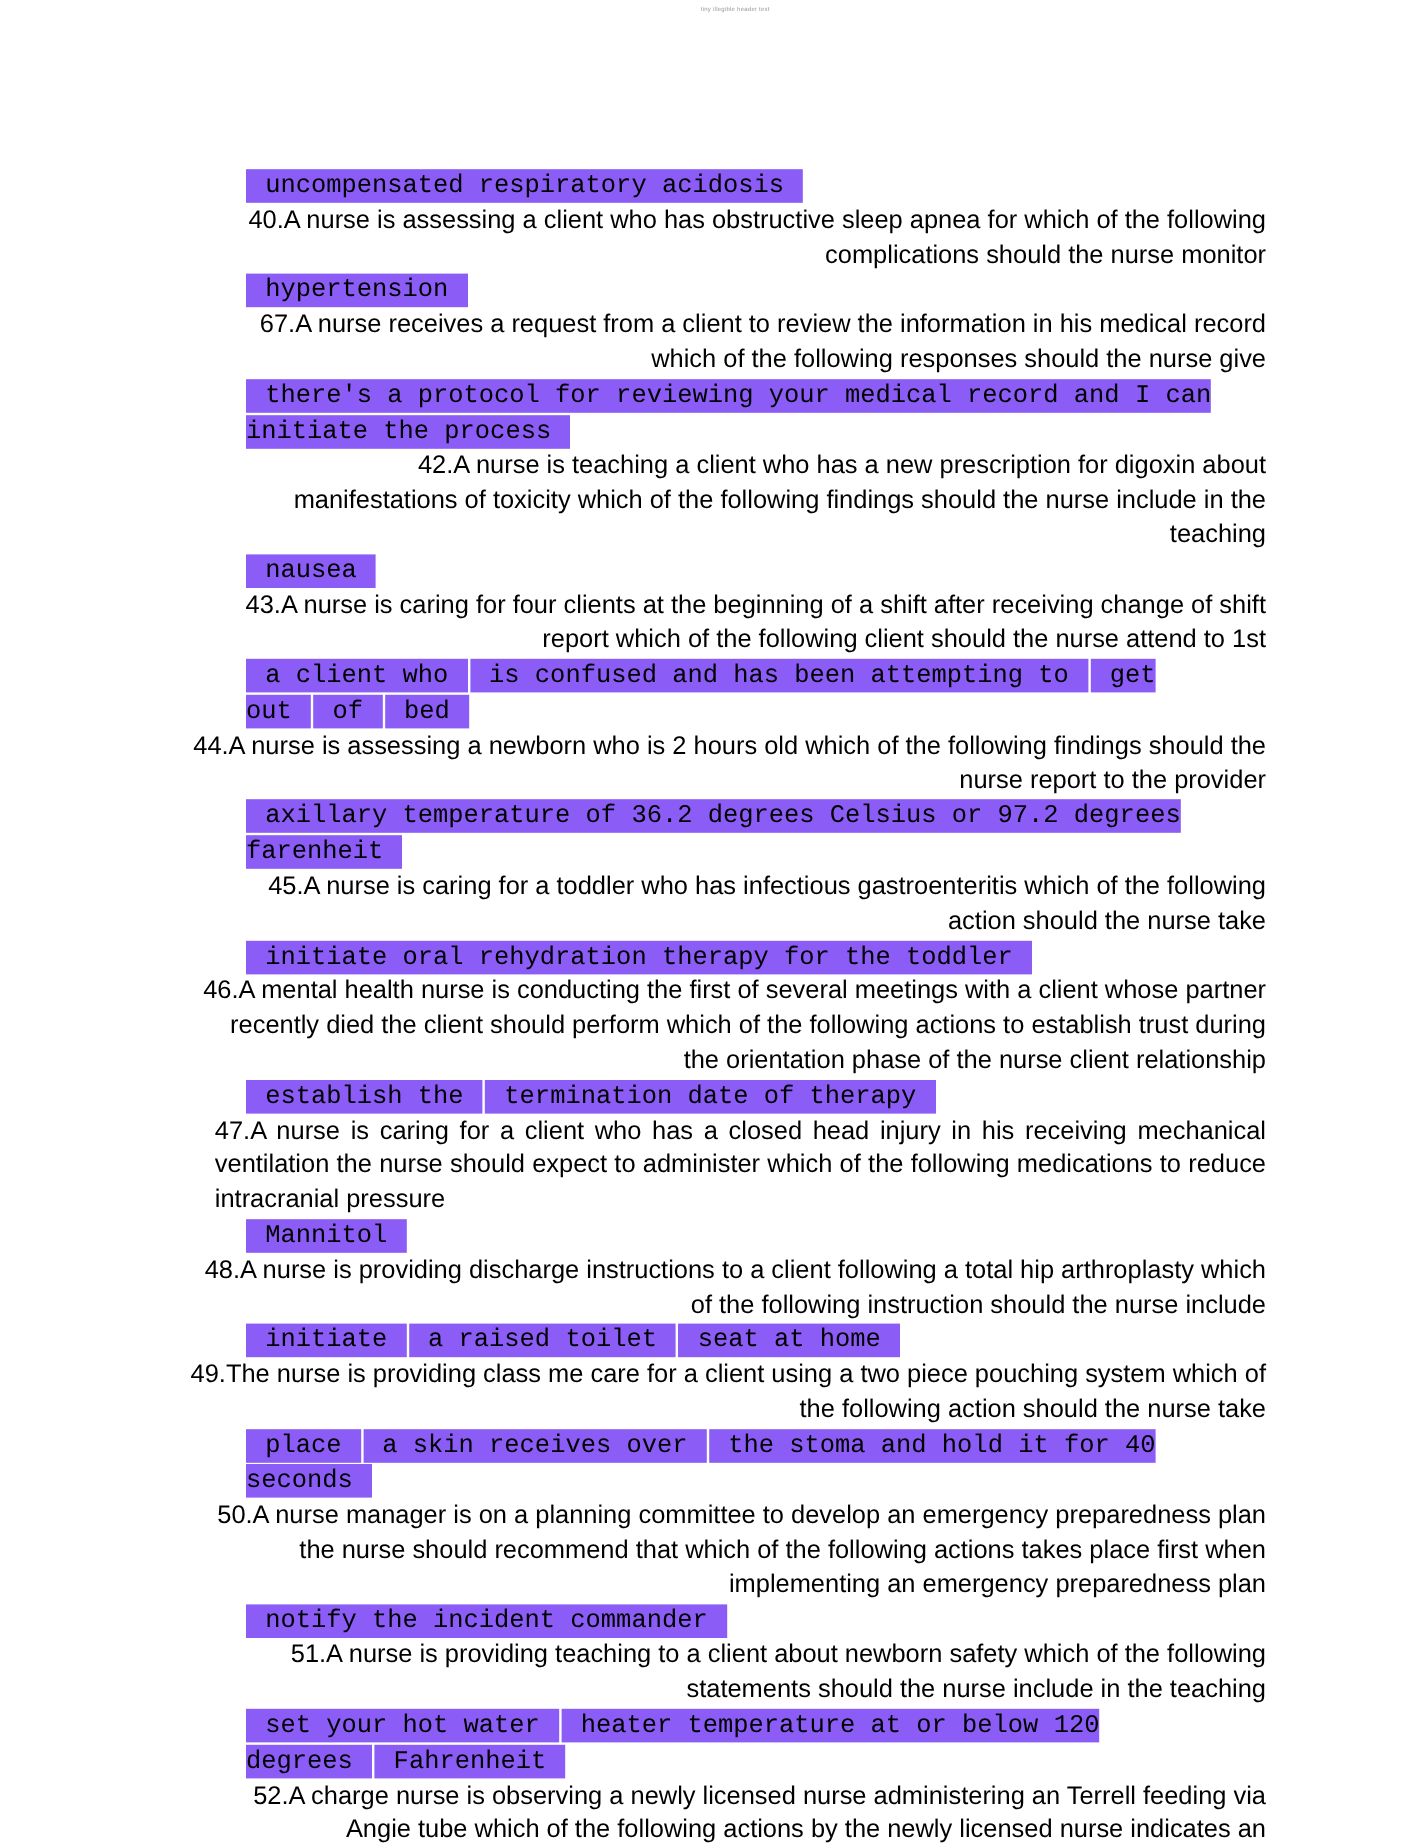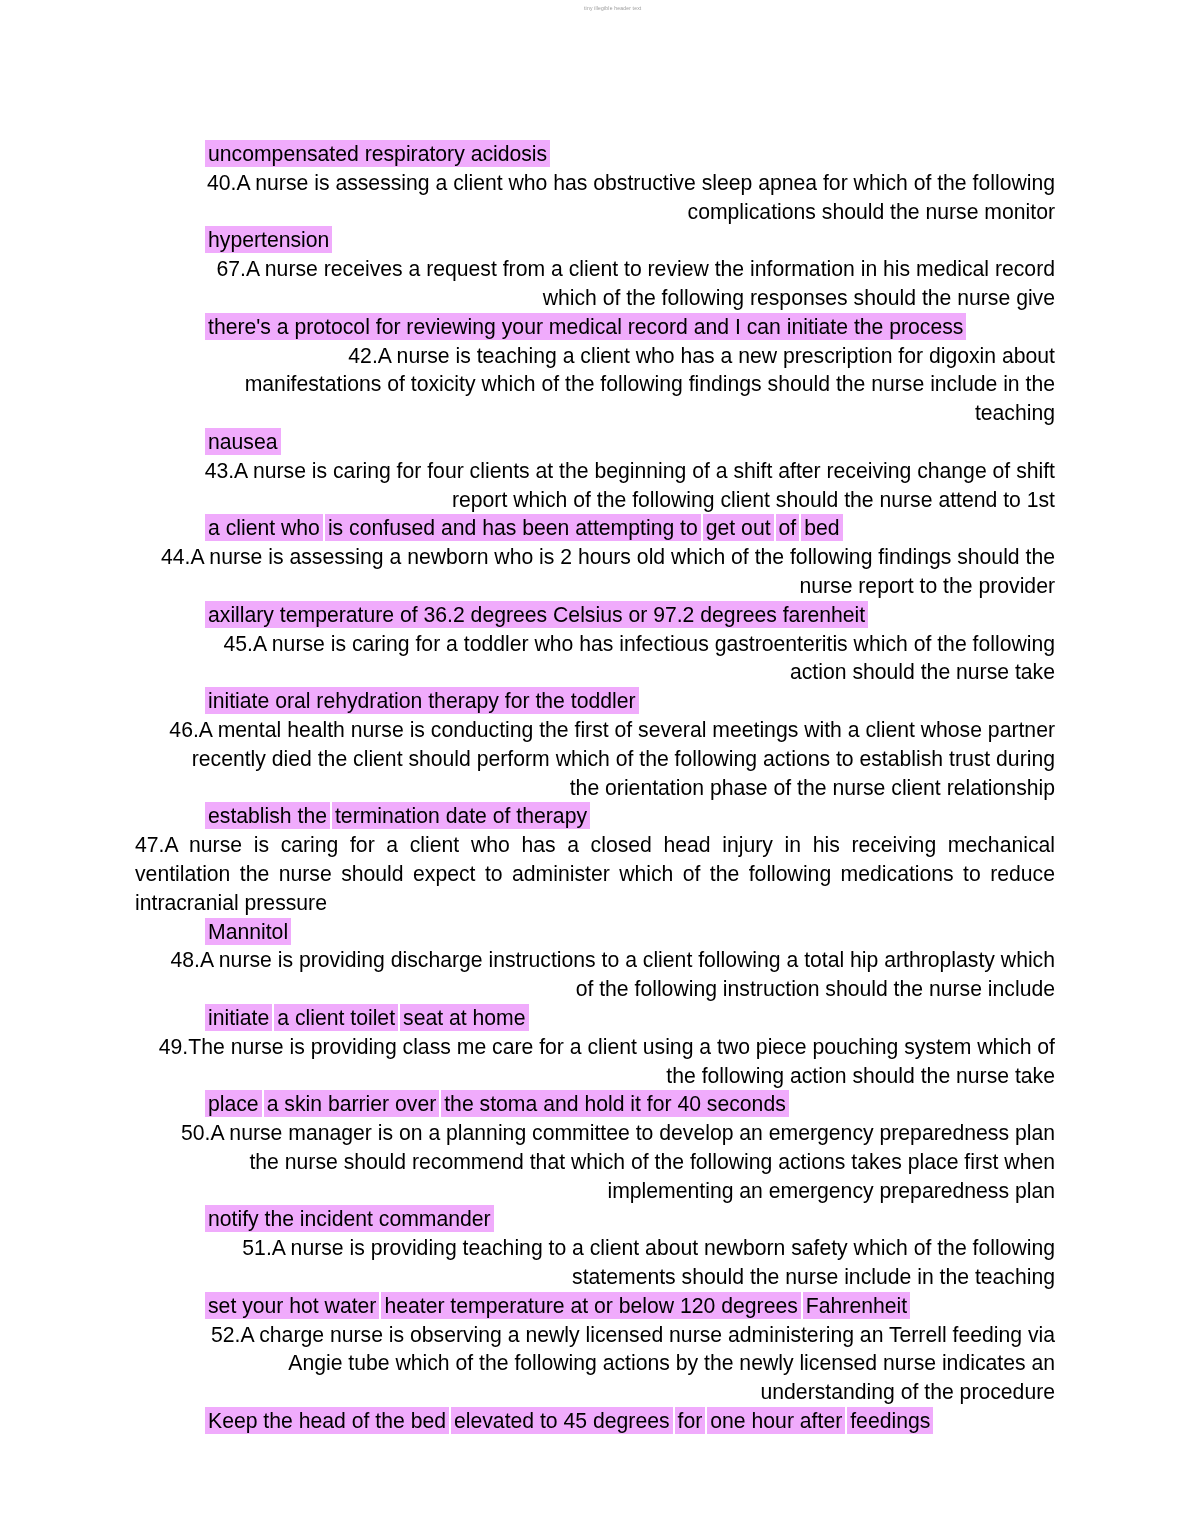--- a/index.html
+++ b/index.html
@@ -34,27 +34,29 @@
     line-height: 28.8px;
     letter-spacing: 0;
   }
   .question {
     white-space: pre-wrap;
     text-align: right;
   }
   .question.justify {
     white-space: normal;
     text-align: justify;
+    margin-left: 44px;
   }
   .answer {
     padding-left: 70px;
   }
   .hl {
-    background: #f0abfc;
-    padding: 2px 3px;
+    background: #8b5cf6;
+    padding: 2px 16px;
+    font-family: Liberation Mono, monospace;
   }
   .hl + .hl {
     margin-left: 2px;
     margin-top: 16px;
   }
 </style>
 </head>
 <body>
 
 <div class="microtext">tiny illegible header text</div>
@@ -81,24 +83,24 @@
 action should the nurse take</div>
     <div class="answer"><span class="hl">initiate oral rehydration therapy for the toddler</span></div>
     <div class="question">46.A mental health nurse is conducting the first of several meetings with a client whose partner
 recently died the client should perform which of the following actions to establish trust during
 the orientation phase of the nurse client relationship</div>
     <div class="answer"><span class="hl">establish the</span><span class="hl">termination date of therapy</span></div>
     <div class="question justify">47.A nurse is caring for a client who has a closed head injury in his receiving mechanical ventilation the nurse should expect to administer which of the following medications to reduce intracranial pressure</div>
     <div class="answer"><span class="hl">Mannitol</span></div>
     <div class="question">48.A nurse is providing discharge instructions to a client following a total hip arthroplasty which
 of the following instruction should the nurse include</div>
-    <div class="answer"><span class="hl">initiate</span><span class="hl">a client toilet</span><span class="hl">seat at home</span></div>
+    <div class="answer"><span class="hl">initiate</span><span class="hl">a raised toilet</span><span class="hl">seat at home</span></div>
     <div class="question">49.The nurse is providing class me care for a client using a two piece pouching system which of
 the following action should the nurse take</div>
-    <div class="answer"><span class="hl">place</span><span class="hl">a skin barrier over</span><span class="hl">the stoma and hold it for 40 seconds</span></div>
+    <div class="answer"><span class="hl">place</span><span class="hl">a skin receives over</span><span class="hl">the stoma and hold it for 40 seconds</span></div>
     <div class="question">50.A nurse manager is on a planning committee to develop an emergency preparedness plan
 the nurse should recommend that which of the following actions takes place first when
 implementing an emergency preparedness plan</div>
     <div class="answer"><span class="hl">notify the incident commander</span></div>
     <div class="question">51.A nurse is providing teaching to a client about newborn safety which of the following
 statements should the nurse include in the teaching</div>
     <div class="answer"><span class="hl">set your hot water</span><span class="hl">heater temperature at or below 120 degrees</span><span class="hl">Fahrenheit</span></div>
     <div class="question">52.A charge nurse is observing a newly licensed nurse administering an Terrell feeding via
 Angie tube which of the following actions by the newly licensed nurse indicates an
 understanding of the procedure</div>

